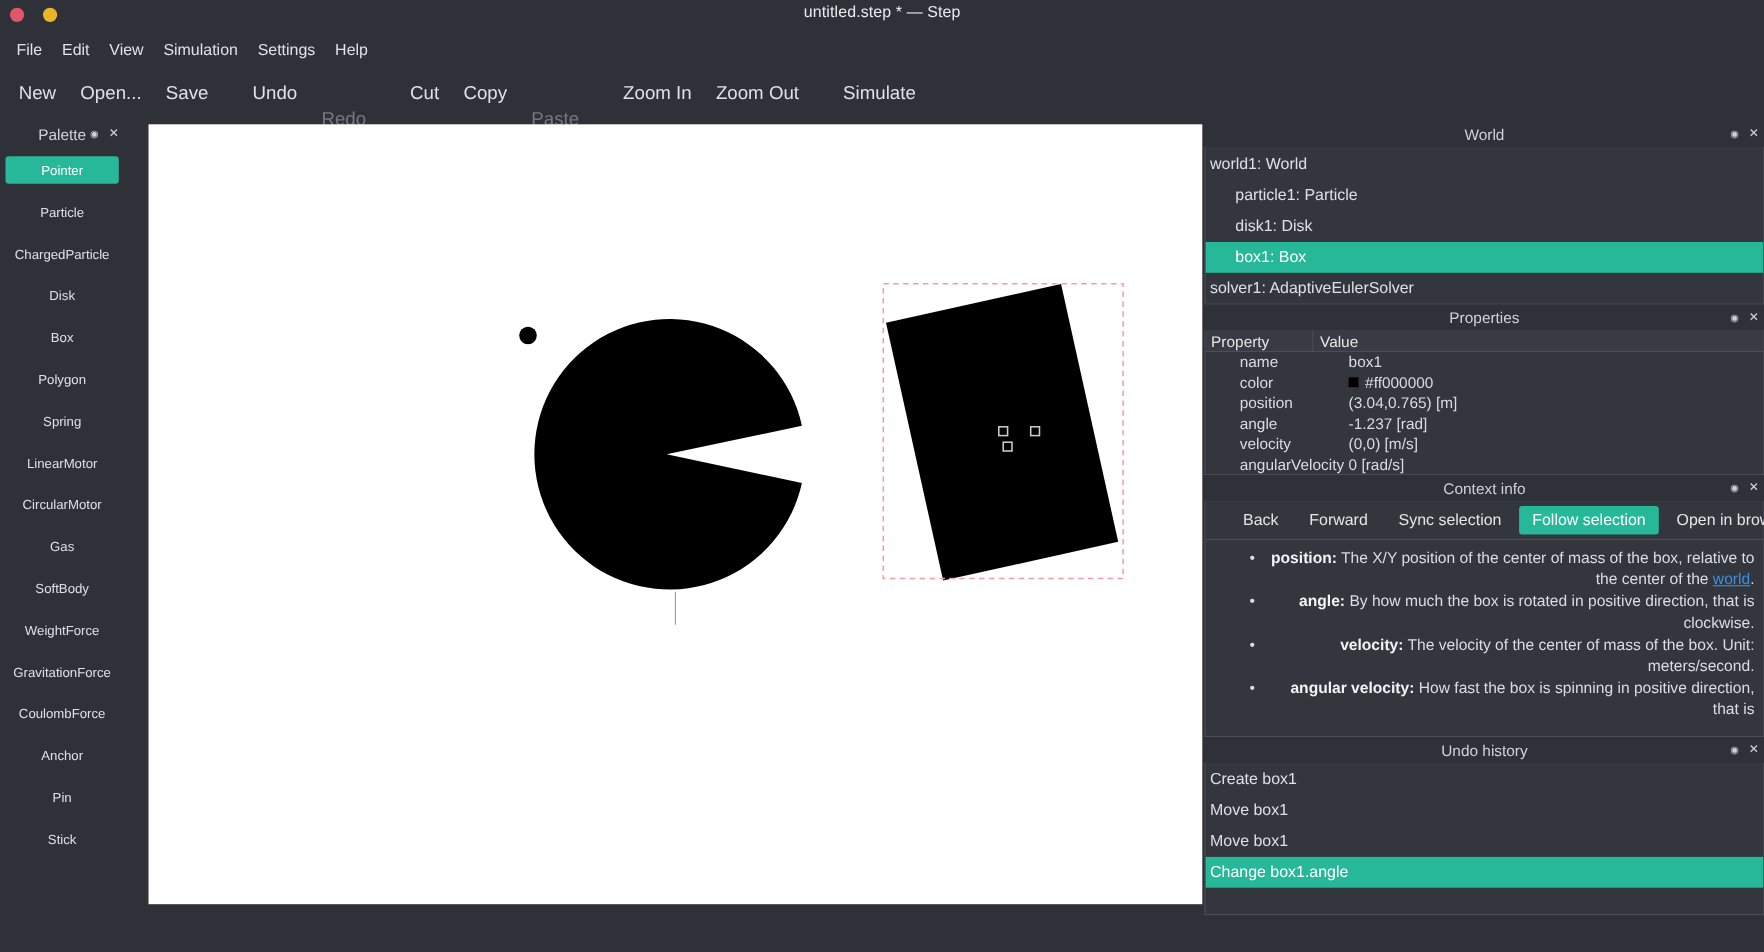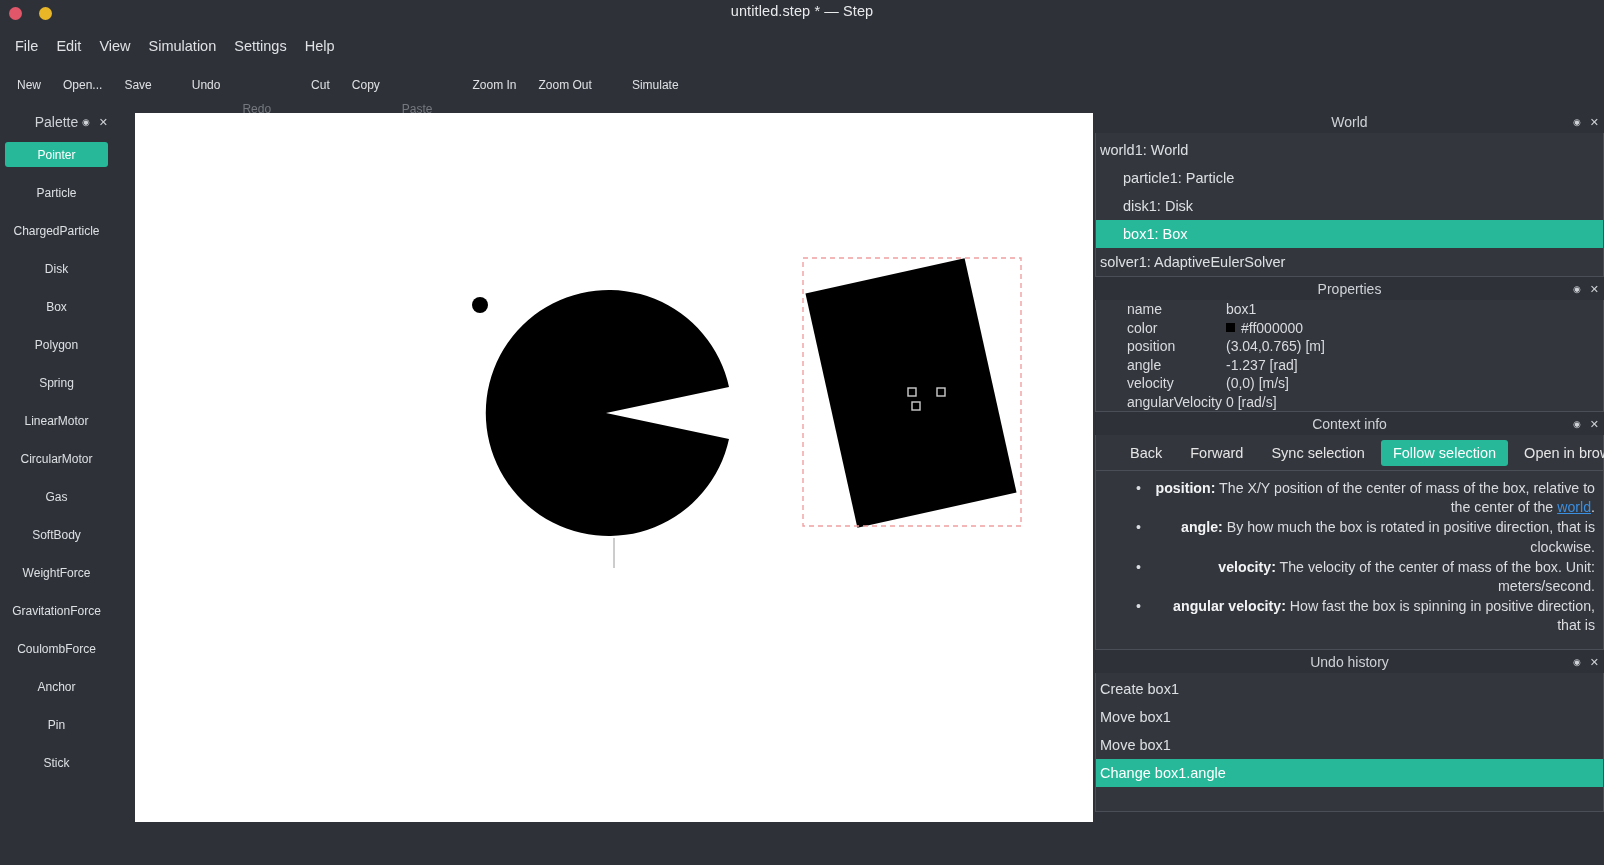--- a/index.html
+++ b/index.html
@@ -40,21 +40,21 @@
   .menu-item {
     font-size: 14.5px; color: #dfe1e4; padding: 2px 9px; cursor: default;
   }
 
   
   .toolbar {
     position: absolute; left: 0; top: 68px; width: 1604px; height: 34px;
     display: flex; align-items: center; padding-left: 6px;
   }
   .tool-btn {
-    font-size: 12px; color: #dfe1e4; padding: 3px 11px; cursor: default;
+    font-size: 17px; color: #dfe1e4; padding: 3px 11px; cursor: default;
     white-space: nowrap;
   }
   .tool-btn.disabled { color: #75787f; margin-top: 48px; }
   .tool-btn.gap-l { margin-left: 18px; }
 
   
   .palette {
     position: absolute; left: 0; top: 110px; width: 113px; height: 755px;
     background: #2e3138;
   }
@@ -264,20 +264,24 @@
 
     <div class="panel">
       <div class="dock-header">
         <span>Properties</span>
         <span class="dh-btns">
           <span class="dh-float">◉</span>
           <span class="dh-close">✕</span>
         </span>
       </div>
       <div class="panel-body">
+        <div class="prop-head">
+          <div class="c1">Property</div>
+          <div class="c2">Value</div>
+        </div>
         <div class="prop-row">
           <div class="c1">name</div>
           <div class="c2">
               <span>box1</span>
             </div>
         </div>
         <div class="prop-row">
           <div class="c1">color</div>
           <div class="c2">
             <span class="swatch"></span>

